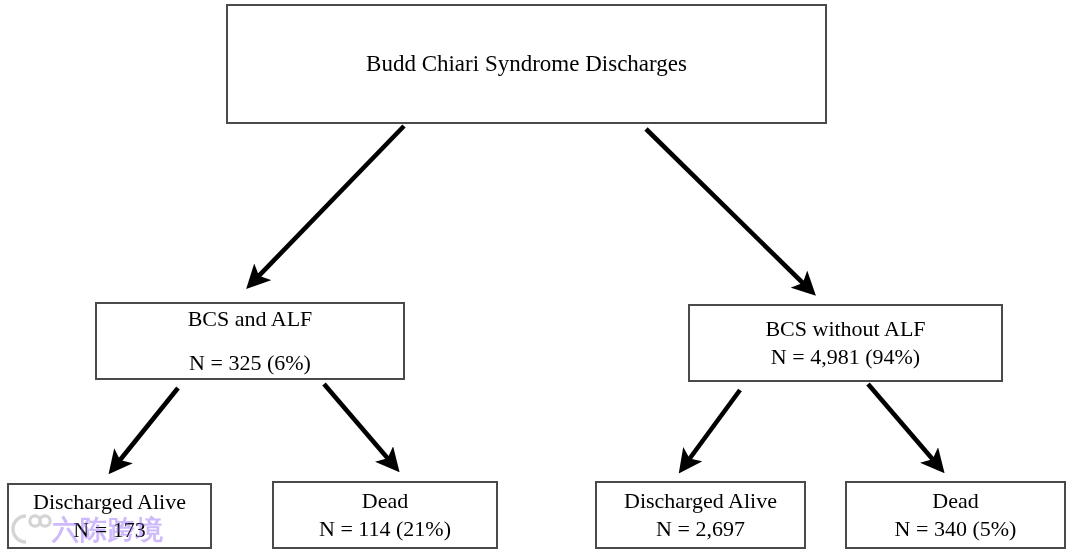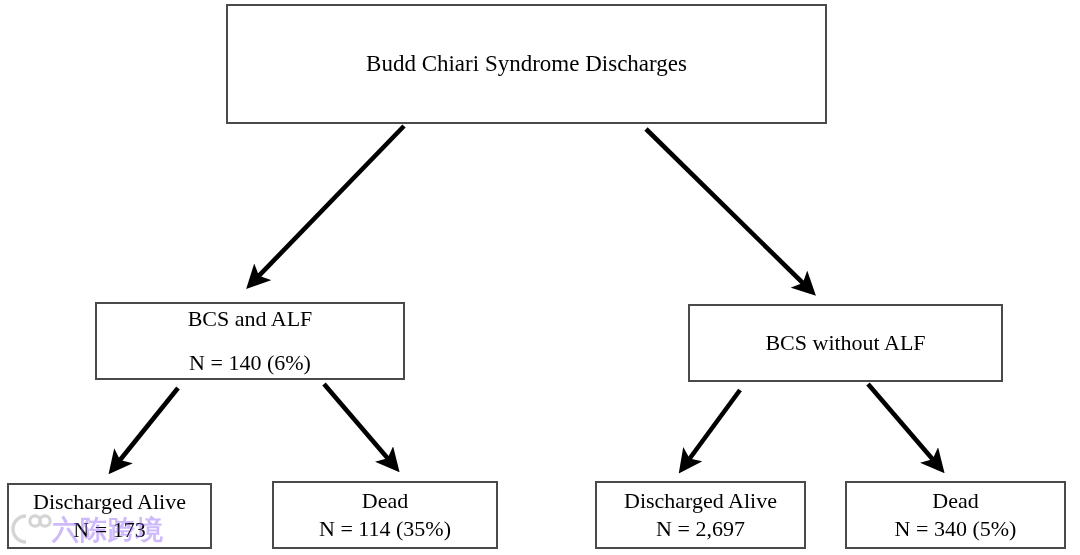--- a/index.html
+++ b/index.html
@@ -98,35 +98,36 @@
 
     <line x1="868" y1="384" x2="941" y2="469" stroke="#000000" stroke-width="4.6" marker-end="url(#arrowhead)"></line>
   </svg>
 
   <div class="node" id="node-root">
     <span class="line">Budd Chiari Syndrome Discharges</span>
   </div>
 
   <div class="node" id="node-bcs-alf">
     <span class="line">BCS and ALF</span>
-    <span class="line">N =  140 (6%)</span>
+    <span class="line">N =  325 (6%)</span>
   </div>
 
   <div class="node" id="node-bcs-no-alf">
     <span class="line">BCS without ALF</span>
+    <span class="line">N = 4,981 (94%)</span>
   </div>
 
   <div class="node" id="node-alf-alive">
     <span class="line">Discharged Alive</span>
     <span class="line">N = 173</span>
   </div>
 
   <div class="node" id="node-alf-dead">
     <span class="line">Dead</span>
-    <span class="line">N = 114 (35%)</span>
+    <span class="line">N = 114 (21%)</span>
   </div>
 
   <div class="node" id="node-noalf-alive">
     <span class="line">Discharged Alive</span>
     <span class="line">N = 2,697</span>
   </div>
 
   <div class="node" id="node-noalf-dead">
     <span class="line">Dead</span>
     <span class="line">N = 340 (5%)</span>

